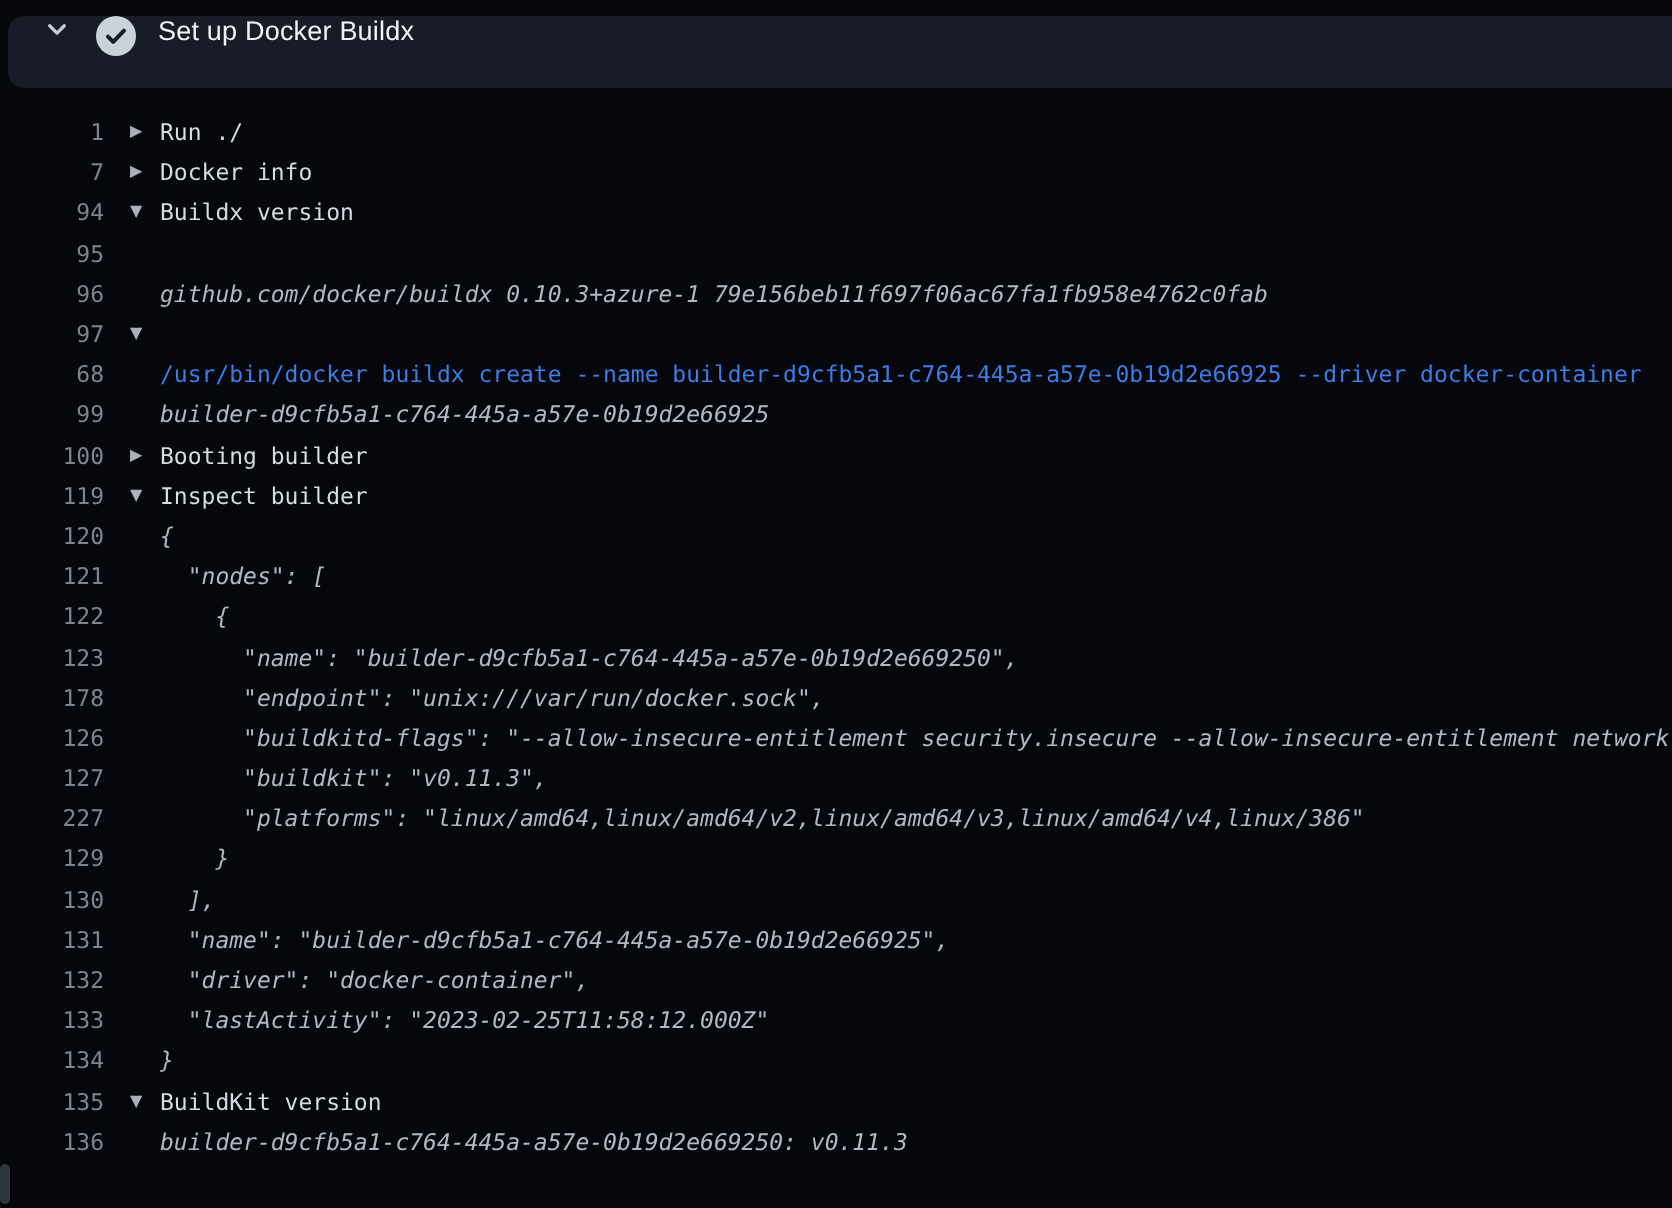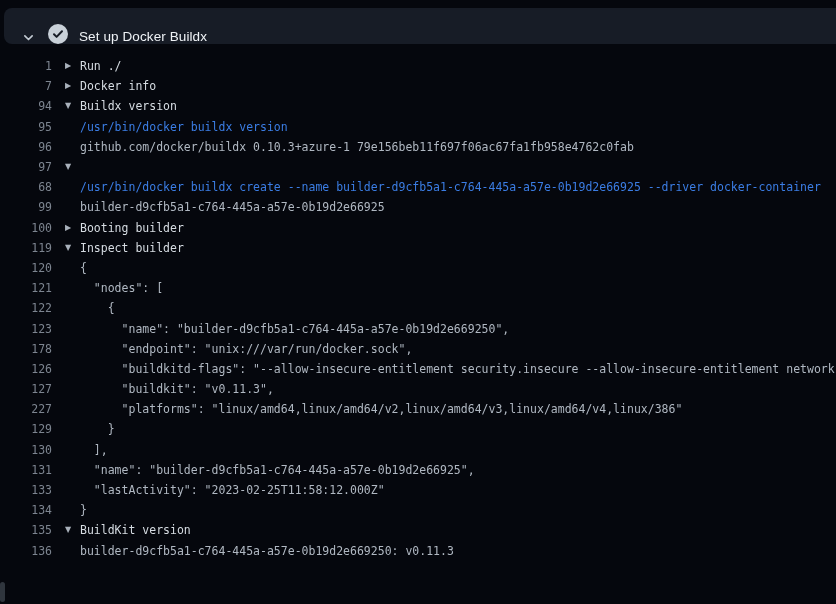--- a/index.html
+++ b/index.html
@@ -14,21 +14,21 @@
   .wrap { position: relative; width: 836px; height: 604px; }
 
   
   .step-header {
     position: absolute;
     top: 8px; left: 4px; right: 0;
     height: 36px;
     background: #171c26;
     border-radius: 8px 0 0 8px;
     display: flex;
-    align-items: flex-end;
+    align-items: flex-start;
     padding-left: 18px;
     box-sizing: border-box;
     cursor: pointer;
   }
   .chev { margin-right: 13px; display: inline-flex; }
   .check { margin-right: 11px; display: inline-flex; }
   .step-title {
     font-family: "Liberation Sans", sans-serif;
     font-size: 13.5px;
     font-weight: 500;
@@ -66,21 +66,21 @@
   }
   .arrow {
     font-size: 8px;
     line-height: 1;
     color: #a9b1bb;
     cursor: pointer;
     font-family: "DejaVu Sans", sans-serif;
   }
   .txt { font-size: 11.5px; white-space: pre; text-align: center; }
   .txt.group   { color: #d6dce2; cursor: pointer; }
-  .txt.output  { color: #b0b8c2; }
+  .txt.output  { color: #b0b8c2; font-style: italic; }
   .txt.command { color: #3b7de4; }
 
   
   .scroll-thumb {
     position: absolute;
     left: 0; bottom: 2px;
     width: 5px; height: 20px;
     background: #2f353d;
     border-radius: 3px;
   }
@@ -102,38 +102,39 @@
         <path d="M6 10.3l2.6 2.6L14 7.3" fill="none" stroke="#171c26" stroke-width="2" stroke-linecap="round" stroke-linejoin="round"></path>
       </svg>
     </span>
     <span class="step-title">Set up Docker Buildx</span>
   </div>
 
   <div class="log">
       <div class="log-line"><span class="ln">1</span><span class="gut"><span class="arrow">▶</span></span><span class="txt group">Run ./</span></div>
       <div class="log-line"><span class="ln">7</span><span class="gut"><span class="arrow">▶</span></span><span class="txt group">Docker info</span></div>
       <div class="log-line"><span class="ln">94</span><span class="gut"><span class="arrow">▼</span></span><span class="txt group">Buildx version</span></div>
-      <div class="log-line"><span class="ln">95</span><span class="gut"></span><span class="txt command">/usr/bin/docker buildx version</span></div>
+      <div class="log-line"><span class="ln">95</span><span class="gut"></span></div>
       <div class="log-line"><span class="ln">96</span><span class="gut"></span><span class="txt output">github.com/docker/buildx 0.10.3+azure-1 79e156beb11f697f06ac67fa1fb958e4762c0fab</span></div>
       <div class="log-line"><span class="ln">97</span><span class="gut"><span class="arrow">▼</span></span></div>
       <div class="log-line"><span class="ln">68</span><span class="gut"></span><span class="txt command">/usr/bin/docker buildx create --name builder-d9cfb5a1-c764-445a-a57e-0b19d2e66925 --driver docker-container</span></div>
       <div class="log-line"><span class="ln">99</span><span class="gut"></span><span class="txt output">builder-d9cfb5a1-c764-445a-a57e-0b19d2e66925</span></div>
       <div class="log-line"><span class="ln">100</span><span class="gut"><span class="arrow">▶</span></span><span class="txt group">Booting builder</span></div>
       <div class="log-line"><span class="ln">119</span><span class="gut"><span class="arrow">▼</span></span><span class="txt group">Inspect builder</span></div>
       <div class="log-line"><span class="ln">120</span><span class="gut"></span><span class="txt output">{</span></div>
       <div class="log-line"><span class="ln">121</span><span class="gut"></span><span class="txt output">  "nodes": [</span></div>
       <div class="log-line"><span class="ln">122</span><span class="gut"></span><span class="txt output">    {</span></div>
       <div class="log-line"><span class="ln">123</span><span class="gut"></span><span class="txt output">      "name": "builder-d9cfb5a1-c764-445a-a57e-0b19d2e669250",</span></div>
       <div class="log-line"><span class="ln">178</span><span class="gut"></span><span class="txt output">      "endpoint": "unix:///var/run/docker.sock",</span></div>
       <div class="log-line"><span class="ln">126</span><span class="gut"></span><span class="txt output">      "buildkitd-flags": "--allow-insecure-entitlement security.insecure --allow-insecure-entitlement network.host",</span></div>
       <div class="log-line"><span class="ln">127</span><span class="gut"></span><span class="txt output">      "buildkit": "v0.11.3",</span></div>
       <div class="log-line"><span class="ln">227</span><span class="gut"></span><span class="txt output">      "platforms": "linux/amd64,linux/amd64/v2,linux/amd64/v3,linux/amd64/v4,linux/386"</span></div>
       <div class="log-line"><span class="ln">129</span><span class="gut"></span><span class="txt output">    }</span></div>
       <div class="log-line"><span class="ln">130</span><span class="gut"></span><span class="txt output">  ],</span></div>
       <div class="log-line"><span class="ln">131</span><span class="gut"></span><span class="txt output">  "name": "builder-d9cfb5a1-c764-445a-a57e-0b19d2e66925",</span></div>
+      <div class="log-line"><span class="ln">132</span><span class="gut"></span><span class="txt output">  "driver": "docker-container",</span></div>
       <div class="log-line"><span class="ln">133</span><span class="gut"></span><span class="txt output">  "lastActivity": "2023-02-25T11:58:12.000Z"</span></div>
       <div class="log-line"><span class="ln">134</span><span class="gut"></span><span class="txt output">}</span></div>
       <div class="log-line"><span class="ln">135</span><span class="gut"><span class="arrow">▼</span></span><span class="txt group">BuildKit version</span></div>
       <div class="log-line"><span class="ln">136</span><span class="gut"></span><span class="txt output">builder-d9cfb5a1-c764-445a-a57e-0b19d2e669250: v0.11.3</span></div>
     </div>
 
   <div class="scroll-thumb"></div>
 
 </div>
 

